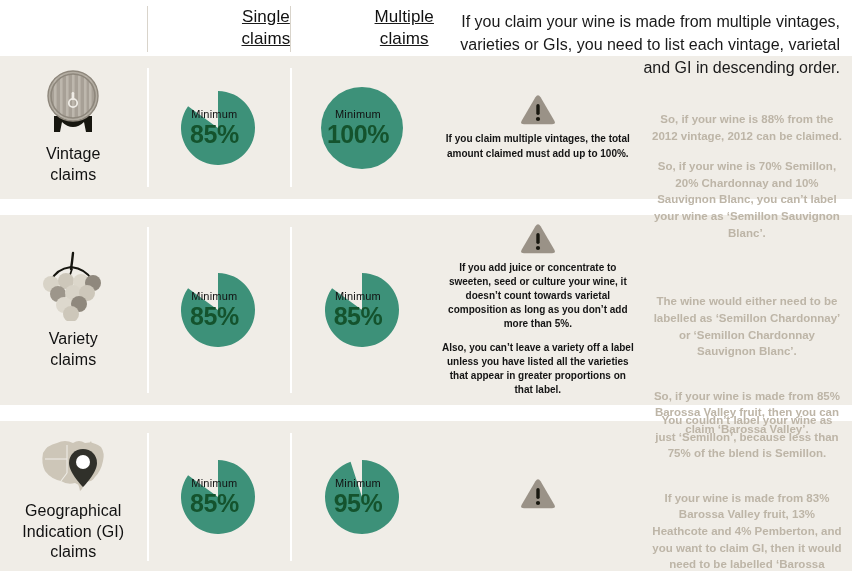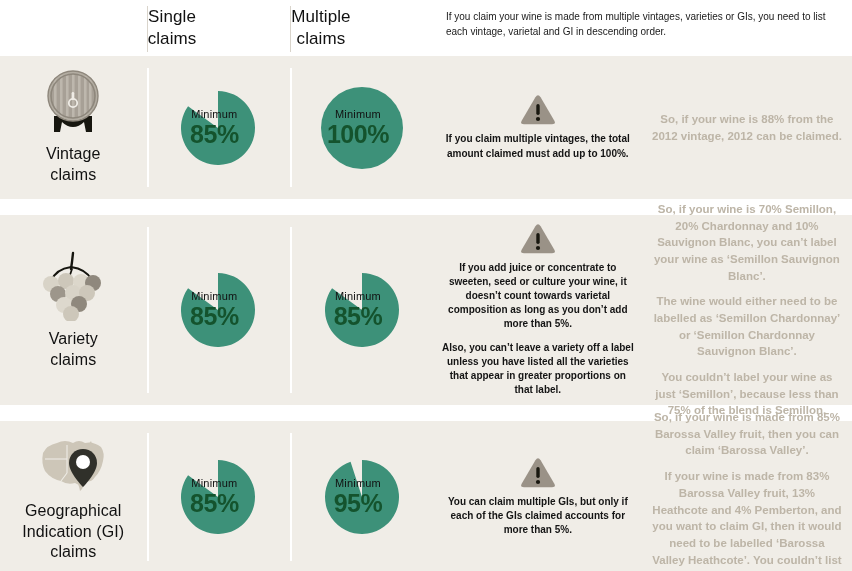--- a/index.html
+++ b/index.html
@@ -18,28 +18,28 @@
   .col-multi  {width:145px;}
   .col-warn   {width:210px;}
   .col-eg     {width:212px;}
 
   
   .header{
     display:flex;align-items:flex-start;
     height:56px;box-sizing:border-box;
     padding-top:6px;
   }
-  .header .cell{display:flex;align-items:flex-start;justify-content:flex-start;height:46px;box-sizing:border-box;}
+  .header .cell{display:flex;align-items:flex-start;justify-content:flex-end;height:46px;box-sizing:border-box;text-decoration:underline;}
   .hdr-div{border-left:1px solid #d9d4cb;}
   .hdr-title{
     font-size:17px;line-height:1.28;text-align:center;color:#111;
     letter-spacing:.1px;
   }
   .hdr-note{
-    font-size:10px;line-height:1.45;text-align:left;color:#1a1a1a;
+    font-size:16px;line-height:1.45;text-align:right;color:#1a1a1a;
     padding:4px 12px 0 12px;
   }
   .hdr-note-wrap{width:422px;display:flex;justify-content:center;}
 
   
   .row{
     display:flex;align-items:stretch;
     background:#f0ede7;
     margin-bottom:16px;
     box-sizing:border-box;
@@ -72,21 +72,21 @@
   
   .warn-col{padding:0 8px;}
   .warn-tri{margin-bottom:6px;}
   .warn-p{
     font-size:10px;line-height:1.42;text-align:center;color:#141414;
     font-weight:700;margin:0 0 9px 0;
   }
   .warn-p:last-child{margin-bottom:0;}
 
   
-  .eg-col{padding:16px 10px;}
+  .eg-col{padding:16px 10px;gap:43px;}
   .eg-p{
     font-size:11.5px;line-height:1.45;text-align:center;color:#bdb5a7;
     font-weight:700;margin:0 0 9px 0;
   }
   .eg-p:last-child{margin-bottom:0;}
 </style>
 </head>
 <body>
 
 <div class="page">
@@ -266,21 +266,20 @@
               <span class="pie-val">95%</span>
             </div>
           </div>
         </div>
         <div class="cell col-warn warn-col">
           <svg width="36" height="32" viewBox="0 0 36 32" class="warn-tri">
     <path d="M15.4 3.2 Q18 -0.6 20.6 3.2 L34.2 26.4 Q36.4 30.2 32 30.2 L4 30.2 Q-0.4 30.2 1.8 26.4 Z" fill="#9a9287"></path>
     <rect x="16.3" y="10" width="3.4" height="11" rx="1.7" fill="#18170f"></rect>
     <circle cx="18" cy="25" r="2.1" fill="#18170f"></circle>
   </svg>
-          <p class="warn-p">You can claim multiple GIs, but only if each of the GIs claimed accounts for more than 5%.</p>
         </div>
         <div class="cell col-eg eg-col">
           <p class="eg-p">So, if your wine is made from 85% Barossa Valley fruit, then you can claim ‘Barossa Valley’.</p>
           <p class="eg-p">If your wine is made from 83% Barossa Valley fruit, 13% Heathcote and 4% Pemberton, and you want to claim GI, then it would need to be labelled ‘Barossa Valley Heathcote’. You couldn’t list Pemberton on the label.</p>
         </div>
       </div>
     </div>
 
 </div>
 

